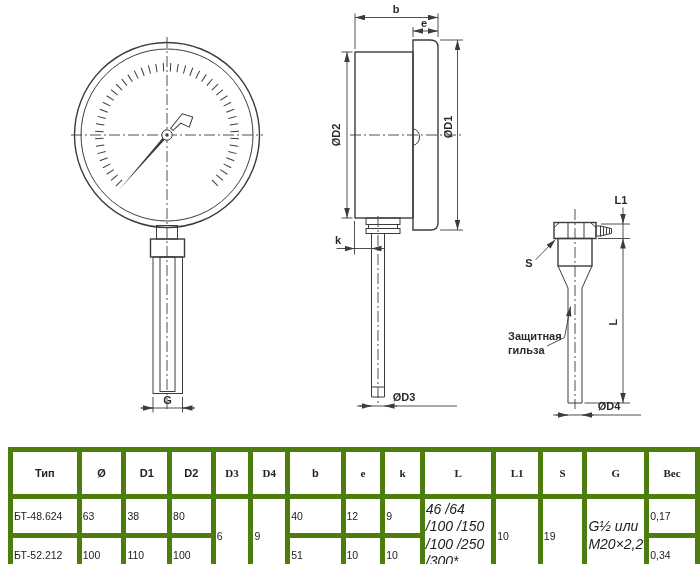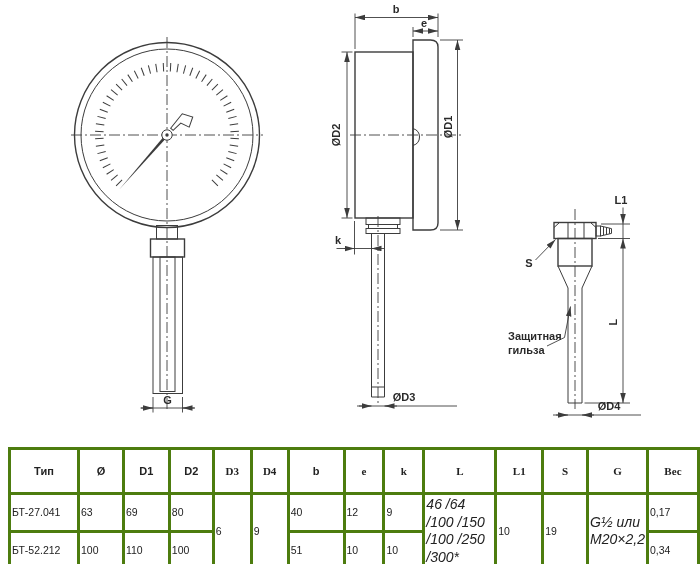--- a/index.html
+++ b/index.html
@@ -11,21 +11,21 @@
   svg .thin{stroke-width:0.9;}
   svg .cl{stroke-width:0.9;stroke-dasharray:11 3 2 3;}
   svg .fillneedle{fill:#3c3c3c;stroke:none;}
   svg .hub{fill:#fff;}
   svg .dot{fill:#3c3c3c;stroke:none;}
   svg text{fill:#2a2a2a;stroke:none;font-family:"Liberation Sans",sans-serif;
            font-size:11px;font-weight:bold;}
   #dial-ticks line{stroke:#3c3c3c;}
   .spec-table{position:absolute;left:8px;top:447px;border-collapse:collapse;table-layout:fixed;
               background:#fff;}
-  .spec-table td,.spec-table th{border:3px solid #4d7c0f;vertical-align:middle;
+  .spec-table td,.spec-table th{border:5px solid #4d7c0f;vertical-align:middle;
               padding:1px;font-size:10.5px;font-weight:normal;overflow:hidden;}
   .spec-table th{height:40px;font-weight:bold;font-size:11px;}
   .spec-table th.serif{font-family:"Liberation Serif",serif;}
   .spec-table td{height:32px;}
   .spec-table td.small{font-size:14px;line-height:1.25;font-style:italic;}
 </style>
 </head>
 <body>
 
 <div class="stage">
@@ -254,23 +254,23 @@
     <th>b</th>
     <th class="serif">e</th>
     <th class="serif">k</th>
     <th class="serif">L</th>
     <th class="serif">L1</th>
     <th class="serif">S</th>
     <th class="serif">G</th>
     <th class="serif">Вес</th>
   </tr>
   <tr>
-    <td>БТ-27.041</td>
+    <td>БТ-48.624</td>
     <td>63</td>
-    <td>69</td>
+    <td>38</td>
     <td>80</td>
     <td rowspan="2">6</td>
     <td rowspan="2">9</td>
     <td>40</td>
     <td>12</td>
     <td>9</td>
     <td rowspan="2" class="small">
       <span>46 /64 /100 /150</span><br>
       <span>/100 /250 /300*</span>
     </td>

